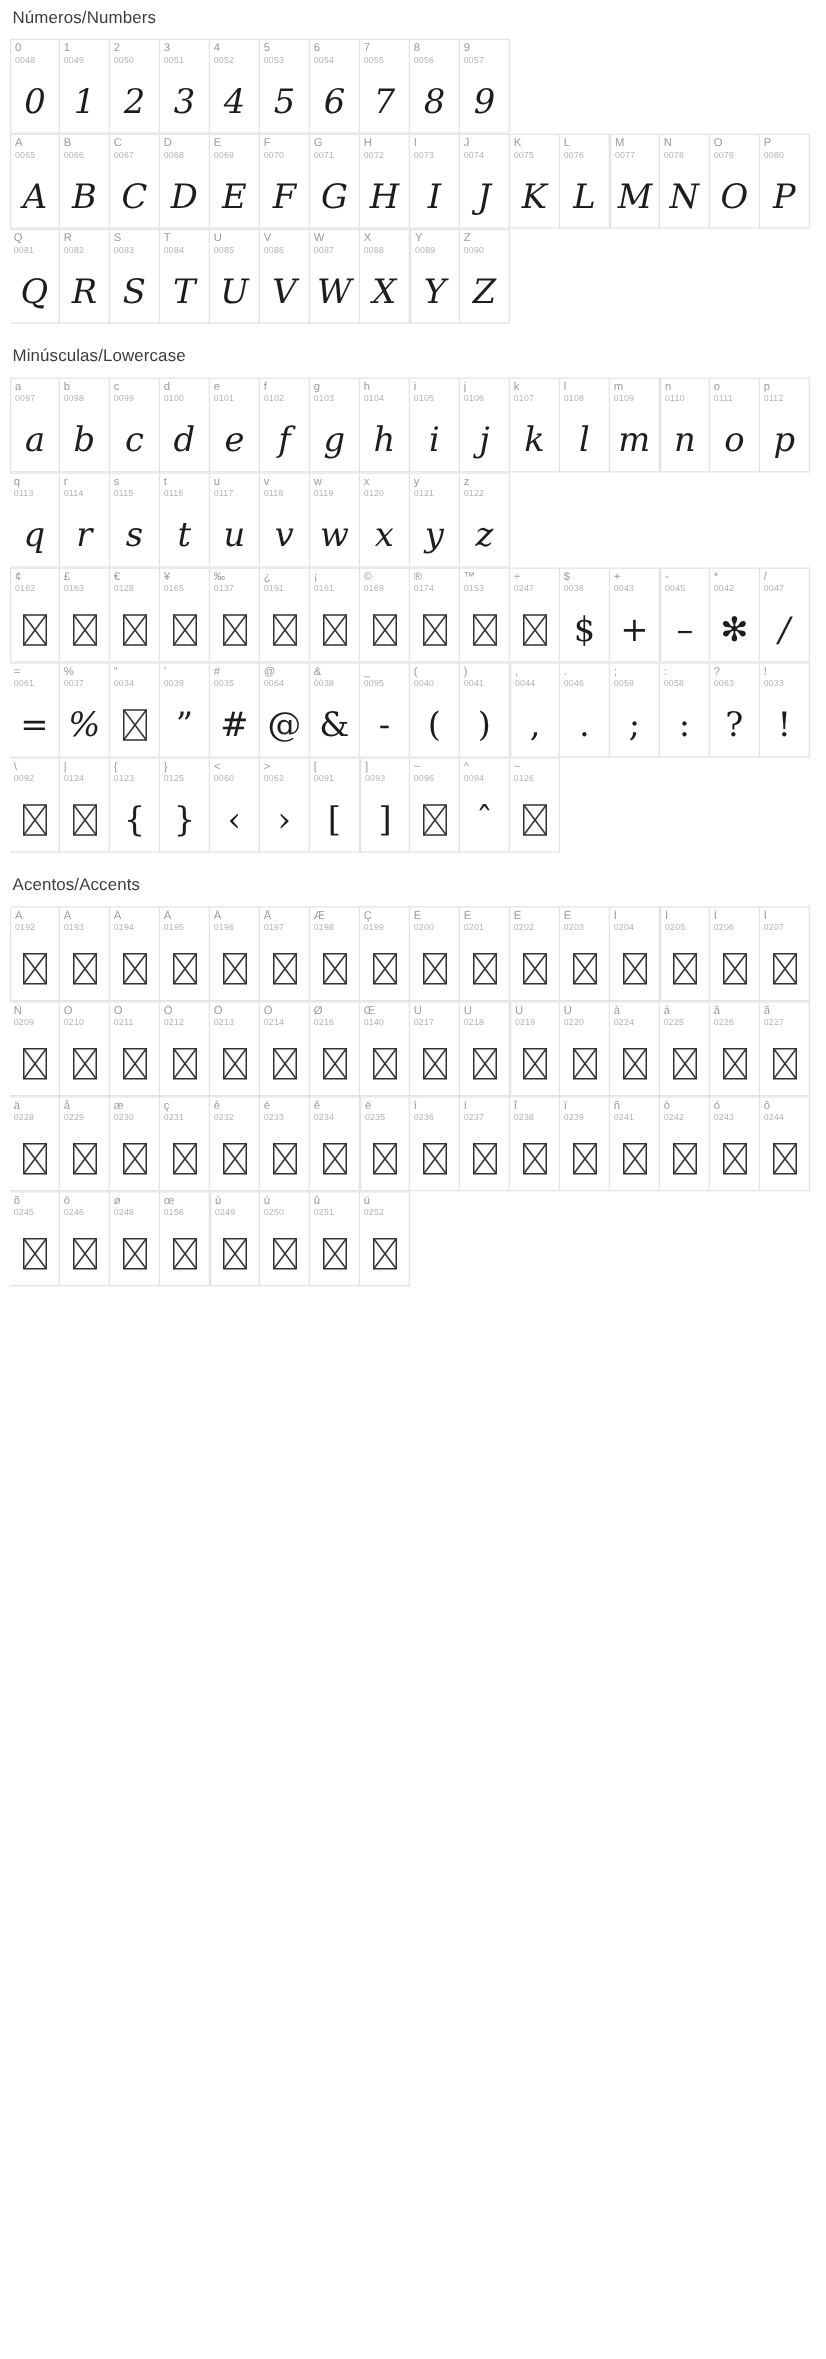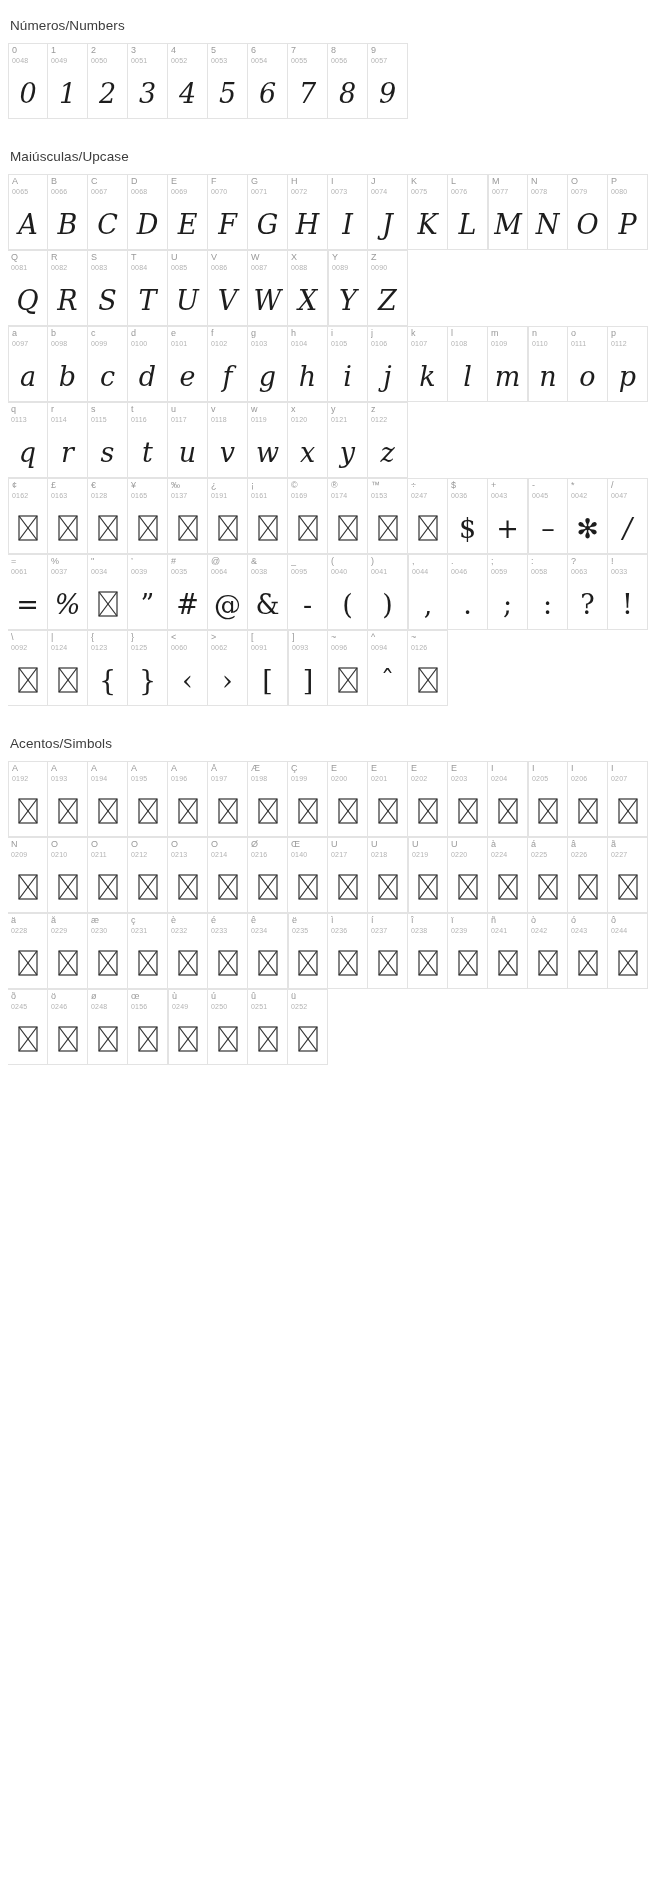--- a/index.html
+++ b/index.html
@@ -13,21 +13,21 @@
     min-height: 1887px;
     position: relative;
   }
   .page {
     padding: 0 8px 24px 8px;
   }
   .section-title {
     font-size: 13.5px;
     color: #3c3c3c;
     font-weight: 400;
-    margin: 12px 0 10px 2px;
+    margin: 0 0 10px 2px;
     padding-top: 18px;
     letter-spacing: 0.1px;
   }
   .section-title.first { padding-top: 6px; }
 
   .glyph-grid {
     display: flex;
     flex-wrap: wrap;
     width: 100%;
   }
@@ -157,21 +157,20 @@
         <div class="glyph-render ">8</div>
       </div>
       <div class="glyph-cell">
         <div class="glyph-meta">
           <span class="glyph-char">9</span>
           <span class="glyph-code">0057</span>
         </div>
         <div class="glyph-render ">9</div>
       </div>
     </div>
-    <div class="section-title">Maiúsculas/Upcase</div>
     <div class="glyph-grid">
       <div class="glyph-cell firstincol">
         <div class="glyph-meta">
           <span class="glyph-char">A</span>
           <span class="glyph-code">0065</span>
         </div>
         <div class="glyph-render ">A</div>
       </div>
       <div class="glyph-cell">
         <div class="glyph-meta">
@@ -340,209 +339,210 @@
           <span class="glyph-code">0089</span>
         </div>
         <div class="glyph-render ">Y</div>
       </div>
       <div class="glyph-cell">
         <div class="glyph-meta">
           <span class="glyph-char">Z</span>
           <span class="glyph-code">0090</span>
         </div>
         <div class="glyph-render ">Z</div>
+      </div>
+    </div>
+    <div class="section-title">Minúsculas/Lowercase</div>
+    <div class="glyph-grid">
+      <div class="glyph-cell firstincol">
+        <div class="glyph-meta">
+          <span class="glyph-char">a</span>
+          <span class="glyph-code">0097</span>
+        </div>
+        <div class="glyph-render ">a</div>
+      </div>
+      <div class="glyph-cell">
+        <div class="glyph-meta">
+          <span class="glyph-char">b</span>
+          <span class="glyph-code">0098</span>
+        </div>
+        <div class="glyph-render ">b</div>
+      </div>
+      <div class="glyph-cell">
+        <div class="glyph-meta">
+          <span class="glyph-char">c</span>
+          <span class="glyph-code">0099</span>
+        </div>
+        <div class="glyph-render ">c</div>
+      </div>
+      <div class="glyph-cell">
+        <div class="glyph-meta">
+          <span class="glyph-char">d</span>
+          <span class="glyph-code">0100</span>
+        </div>
+        <div class="glyph-render ">d</div>
+      </div>
+      <div class="glyph-cell">
+        <div class="glyph-meta">
+          <span class="glyph-char">e</span>
+          <span class="glyph-code">0101</span>
+        </div>
+        <div class="glyph-render ">e</div>
+      </div>
+      <div class="glyph-cell">
+        <div class="glyph-meta">
+          <span class="glyph-char">f</span>
+          <span class="glyph-code">0102</span>
+        </div>
+        <div class="glyph-render ">f</div>
+      </div>
+      <div class="glyph-cell">
+        <div class="glyph-meta">
+          <span class="glyph-char">g</span>
+          <span class="glyph-code">0103</span>
+        </div>
+        <div class="glyph-render ">g</div>
+      </div>
+      <div class="glyph-cell">
+        <div class="glyph-meta">
+          <span class="glyph-char">h</span>
+          <span class="glyph-code">0104</span>
+        </div>
+        <div class="glyph-render ">h</div>
+      </div>
+      <div class="glyph-cell">
+        <div class="glyph-meta">
+          <span class="glyph-char">i</span>
+          <span class="glyph-code">0105</span>
+        </div>
+        <div class="glyph-render ">i</div>
+      </div>
+      <div class="glyph-cell">
+        <div class="glyph-meta">
+          <span class="glyph-char">j</span>
+          <span class="glyph-code">0106</span>
+        </div>
+        <div class="glyph-render ">j</div>
+      </div>
+      <div class="glyph-cell">
+        <div class="glyph-meta">
+          <span class="glyph-char">k</span>
+          <span class="glyph-code">0107</span>
+        </div>
+        <div class="glyph-render ">k</div>
+      </div>
+      <div class="glyph-cell">
+        <div class="glyph-meta">
+          <span class="glyph-char">l</span>
+          <span class="glyph-code">0108</span>
+        </div>
+        <div class="glyph-render ">l</div>
+      </div>
+      <div class="glyph-cell">
+        <div class="glyph-meta">
+          <span class="glyph-char">m</span>
+          <span class="glyph-code">0109</span>
+        </div>
+        <div class="glyph-render ">m</div>
+      </div>
+      <div class="glyph-cell firstincol">
+        <div class="glyph-meta">
+          <span class="glyph-char">n</span>
+          <span class="glyph-code">0110</span>
+        </div>
+        <div class="glyph-render ">n</div>
+      </div>
+      <div class="glyph-cell">
+        <div class="glyph-meta">
+          <span class="glyph-char">o</span>
+          <span class="glyph-code">0111</span>
+        </div>
+        <div class="glyph-render ">o</div>
+      </div>
+      <div class="glyph-cell">
+        <div class="glyph-meta">
+          <span class="glyph-char">p</span>
+          <span class="glyph-code">0112</span>
+        </div>
+        <div class="glyph-render ">p</div>
+      </div>
+      <div class="glyph-cell">
+        <div class="glyph-meta">
+          <span class="glyph-char">q</span>
+          <span class="glyph-code">0113</span>
+        </div>
+        <div class="glyph-render ">q</div>
+      </div>
+      <div class="glyph-cell">
+        <div class="glyph-meta">
+          <span class="glyph-char">r</span>
+          <span class="glyph-code">0114</span>
+        </div>
+        <div class="glyph-render ">r</div>
+      </div>
+      <div class="glyph-cell">
+        <div class="glyph-meta">
+          <span class="glyph-char">s</span>
+          <span class="glyph-code">0115</span>
+        </div>
+        <div class="glyph-render ">s</div>
+      </div>
+      <div class="glyph-cell">
+        <div class="glyph-meta">
+          <span class="glyph-char">t</span>
+          <span class="glyph-code">0116</span>
+        </div>
+        <div class="glyph-render ">t</div>
+      </div>
+      <div class="glyph-cell">
+        <div class="glyph-meta">
+          <span class="glyph-char">u</span>
+          <span class="glyph-code">0117</span>
+        </div>
+        <div class="glyph-render ">u</div>
+      </div>
+      <div class="glyph-cell">
+        <div class="glyph-meta">
+          <span class="glyph-char">v</span>
+          <span class="glyph-code">0118</span>
+        </div>
+        <div class="glyph-render ">v</div>
+      </div>
+      <div class="glyph-cell">
+        <div class="glyph-meta">
+          <span class="glyph-char">w</span>
+          <span class="glyph-code">0119</span>
+        </div>
+        <div class="glyph-render ">w</div>
+      </div>
+      <div class="glyph-cell">
+        <div class="glyph-meta">
+          <span class="glyph-char">x</span>
+          <span class="glyph-code">0120</span>
+        </div>
+        <div class="glyph-render ">x</div>
+      </div>
+      <div class="glyph-cell">
+        <div class="glyph-meta">
+          <span class="glyph-char">y</span>
+          <span class="glyph-code">0121</span>
+        </div>
+        <div class="glyph-render ">y</div>
+      </div>
+      <div class="glyph-cell">
+        <div class="glyph-meta">
+          <span class="glyph-char">z</span>
+          <span class="glyph-code">0122</span>
+        </div>
+        <div class="glyph-render ">z</div>
       </div>
     </div>
     <div class="glyph-grid">
       <div class="glyph-cell firstincol">
         <div class="glyph-meta">
-          <span class="glyph-char">a</span>
-          <span class="glyph-code">0097</span>
-        </div>
-        <div class="glyph-render ">a</div>
-      </div>
-      <div class="glyph-cell">
-        <div class="glyph-meta">
-          <span class="glyph-char">b</span>
-          <span class="glyph-code">0098</span>
-        </div>
-        <div class="glyph-render ">b</div>
-      </div>
-      <div class="glyph-cell">
-        <div class="glyph-meta">
-          <span class="glyph-char">c</span>
-          <span class="glyph-code">0099</span>
-        </div>
-        <div class="glyph-render ">c</div>
-      </div>
-      <div class="glyph-cell">
-        <div class="glyph-meta">
-          <span class="glyph-char">d</span>
-          <span class="glyph-code">0100</span>
-        </div>
-        <div class="glyph-render ">d</div>
-      </div>
-      <div class="glyph-cell">
-        <div class="glyph-meta">
-          <span class="glyph-char">e</span>
-          <span class="glyph-code">0101</span>
-        </div>
-        <div class="glyph-render ">e</div>
-      </div>
-      <div class="glyph-cell">
-        <div class="glyph-meta">
-          <span class="glyph-char">f</span>
-          <span class="glyph-code">0102</span>
-        </div>
-        <div class="glyph-render ">f</div>
-      </div>
-      <div class="glyph-cell">
-        <div class="glyph-meta">
-          <span class="glyph-char">g</span>
-          <span class="glyph-code">0103</span>
-        </div>
-        <div class="glyph-render ">g</div>
-      </div>
-      <div class="glyph-cell">
-        <div class="glyph-meta">
-          <span class="glyph-char">h</span>
-          <span class="glyph-code">0104</span>
-        </div>
-        <div class="glyph-render ">h</div>
-      </div>
-      <div class="glyph-cell">
-        <div class="glyph-meta">
-          <span class="glyph-char">i</span>
-          <span class="glyph-code">0105</span>
-        </div>
-        <div class="glyph-render ">i</div>
-      </div>
-      <div class="glyph-cell">
-        <div class="glyph-meta">
-          <span class="glyph-char">j</span>
-          <span class="glyph-code">0106</span>
-        </div>
-        <div class="glyph-render ">j</div>
-      </div>
-      <div class="glyph-cell">
-        <div class="glyph-meta">
-          <span class="glyph-char">k</span>
-          <span class="glyph-code">0107</span>
-        </div>
-        <div class="glyph-render ">k</div>
-      </div>
-      <div class="glyph-cell">
-        <div class="glyph-meta">
-          <span class="glyph-char">l</span>
-          <span class="glyph-code">0108</span>
-        </div>
-        <div class="glyph-render ">l</div>
-      </div>
-      <div class="glyph-cell">
-        <div class="glyph-meta">
-          <span class="glyph-char">m</span>
-          <span class="glyph-code">0109</span>
-        </div>
-        <div class="glyph-render ">m</div>
-      </div>
-      <div class="glyph-cell firstincol">
-        <div class="glyph-meta">
-          <span class="glyph-char">n</span>
-          <span class="glyph-code">0110</span>
-        </div>
-        <div class="glyph-render ">n</div>
-      </div>
-      <div class="glyph-cell">
-        <div class="glyph-meta">
-          <span class="glyph-char">o</span>
-          <span class="glyph-code">0111</span>
-        </div>
-        <div class="glyph-render ">o</div>
-      </div>
-      <div class="glyph-cell">
-        <div class="glyph-meta">
-          <span class="glyph-char">p</span>
-          <span class="glyph-code">0112</span>
-        </div>
-        <div class="glyph-render ">p</div>
-      </div>
-      <div class="glyph-cell">
-        <div class="glyph-meta">
-          <span class="glyph-char">q</span>
-          <span class="glyph-code">0113</span>
-        </div>
-        <div class="glyph-render ">q</div>
-      </div>
-      <div class="glyph-cell">
-        <div class="glyph-meta">
-          <span class="glyph-char">r</span>
-          <span class="glyph-code">0114</span>
-        </div>
-        <div class="glyph-render ">r</div>
-      </div>
-      <div class="glyph-cell">
-        <div class="glyph-meta">
-          <span class="glyph-char">s</span>
-          <span class="glyph-code">0115</span>
-        </div>
-        <div class="glyph-render ">s</div>
-      </div>
-      <div class="glyph-cell">
-        <div class="glyph-meta">
-          <span class="glyph-char">t</span>
-          <span class="glyph-code">0116</span>
-        </div>
-        <div class="glyph-render ">t</div>
-      </div>
-      <div class="glyph-cell">
-        <div class="glyph-meta">
-          <span class="glyph-char">u</span>
-          <span class="glyph-code">0117</span>
-        </div>
-        <div class="glyph-render ">u</div>
-      </div>
-      <div class="glyph-cell">
-        <div class="glyph-meta">
-          <span class="glyph-char">v</span>
-          <span class="glyph-code">0118</span>
-        </div>
-        <div class="glyph-render ">v</div>
-      </div>
-      <div class="glyph-cell">
-        <div class="glyph-meta">
-          <span class="glyph-char">w</span>
-          <span class="glyph-code">0119</span>
-        </div>
-        <div class="glyph-render ">w</div>
-      </div>
-      <div class="glyph-cell">
-        <div class="glyph-meta">
-          <span class="glyph-char">x</span>
-          <span class="glyph-code">0120</span>
-        </div>
-        <div class="glyph-render ">x</div>
-      </div>
-      <div class="glyph-cell">
-        <div class="glyph-meta">
-          <span class="glyph-char">y</span>
-          <span class="glyph-code">0121</span>
-        </div>
-        <div class="glyph-render ">y</div>
-      </div>
-      <div class="glyph-cell">
-        <div class="glyph-meta">
-          <span class="glyph-char">z</span>
-          <span class="glyph-code">0122</span>
-        </div>
-        <div class="glyph-render ">z</div>
-      </div>
-    </div>
-    <div class="glyph-grid">
-      <div class="glyph-cell firstincol">
-        <div class="glyph-meta">
           <span class="glyph-char">¢</span>
           <span class="glyph-code">0162</span>
         </div>
         <div class="glyph-render tofu">
           <svg width="20" height="26" viewBox="0 0 20 26">
             <rect x="1" y="1" width="18" height="24" fill="none" stroke="#333" stroke-width="1.2"></rect>
             <line x1="1" y1="1" x2="19" y2="25" stroke="#333" stroke-width="1.2"></line>
             <line x1="19" y1="1" x2="1" y2="25" stroke="#333" stroke-width="1.2"></line>
           </svg>
         </div>
@@ -925,21 +925,21 @@
         </div>
         <div class="glyph-render tofu">
           <svg width="20" height="26" viewBox="0 0 20 26">
             <rect x="1" y="1" width="18" height="24" fill="none" stroke="#333" stroke-width="1.2"></rect>
             <line x1="1" y1="1" x2="19" y2="25" stroke="#333" stroke-width="1.2"></line>
             <line x1="19" y1="1" x2="1" y2="25" stroke="#333" stroke-width="1.2"></line>
           </svg>
         </div>
       </div>
     </div>
-    <div class="section-title">Acentos/Simbols</div>
+    <div class="section-title">Acentos/Accents</div>
     <div class="glyph-grid">
       <div class="glyph-cell firstincol">
         <div class="glyph-meta">
           <span class="glyph-char">À</span>
           <span class="glyph-code">0192</span>
         </div>
         <div class="glyph-render tofu">
           <svg width="20" height="26" viewBox="0 0 20 26">
             <rect x="1" y="1" width="18" height="24" fill="none" stroke="#333" stroke-width="1.2"></rect>
             <line x1="1" y1="1" x2="19" y2="25" stroke="#333" stroke-width="1.2"></line>

